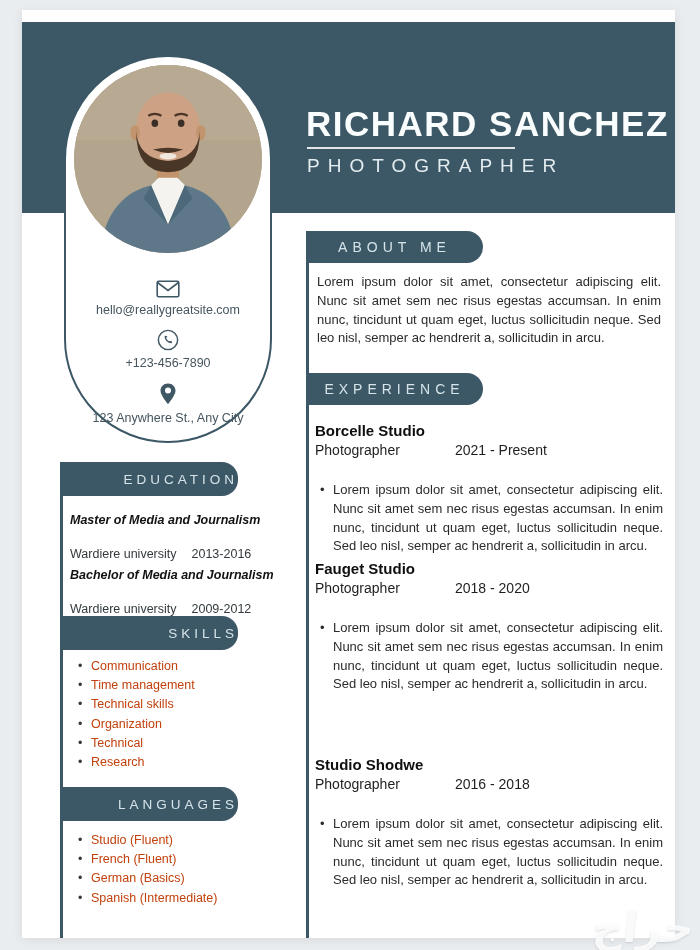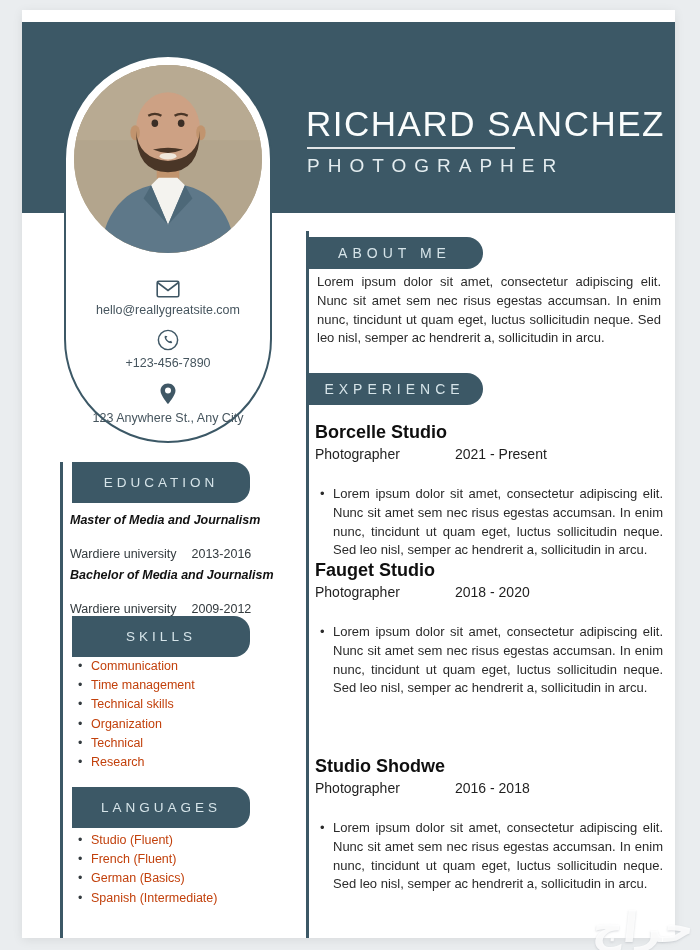--- a/index.html
+++ b/index.html
@@ -11,21 +11,21 @@
   }
   .page {
     position:absolute; left:22px; top:10px; width:653px; height:928px;
     background:#ffffff; box-shadow:0 2px 10px rgba(0,0,0,0.08);
   }
   .header-block {
     position:absolute; left:0; top:12px; width:653px; height:191px;
     background:#3c5866;
   }
   .name { position:absolute; left:284px; top:94px; color:#fafdfd;
-    font-size:35px; font-weight:400; letter-spacing:1.5px; white-space:nowrap; }
+    font-size:35px; font-weight:700; letter-spacing:1.5px; white-space:nowrap; }
   .name-underline { position:absolute; left:285px; top:137px; width:208px; height:2px;
     background:rgba(255,255,255,0.85); }
   .role-title { position:absolute; left:285px; top:145px; color:#e4edf0;
     font-size:19px; font-weight:400; letter-spacing:8px; white-space:nowrap; }
 
   .photo-card {
     position:absolute; left:42px; top:45px; width:208px; height:388px;
     background:#ffffff; border:2px solid #3c5866; border-radius:104px;
     display:flex; flex-direction:column; align-items:center; z-index:2;
   }
@@ -40,29 +40,29 @@
 
   .vline { position:absolute; width:3px; background:#3c5866; }
   .vline-left { left:38px; top:452px; height:476px; }
   .vline-right { left:284px; top:221px; height:707px; }
 
   .pill {
     position:absolute; background:#3c5866; color:#d6e4e9;
     border-radius:0 16px 16px 0; display:flex; align-items:center; justify-content:center;
     font-weight:500; white-space:nowrap;
   }
-  .pill-side { left:50px; width:178px; height:41px; font-size:13.5px; letter-spacing:4px; }
+  .pill-side { left:38px; width:178px; height:34px; font-size:13.5px; letter-spacing:4px;justify-content:flex-end; }
   .pill-main { left:284px; width:177px; height:32px; font-size:14px; letter-spacing:5px; }
 
   .about-text {
     position:absolute; left:295px; top:263px; width:344px;
     font-size:13px; line-height:18.8px; color:#2b2b2b; text-align:justify;
   }
   .job { position:absolute; left:293px; width:348px; }
-  .job-company { font-size:18px; font-weight:700; color:#0f0f0f; }
+  .job-company { font-size:15px; font-weight:700; color:#0f0f0f; }
   .job-roleline { display:flex; font-size:14px; color:#1f1f1f; margin-top:3px; }
   .job-role { width:140px; flex:none; }
   .job-bullet { display:flex; margin-top:23px; }
   .job-bullet .dot { width:18px; flex:none; color:#2b2b2b; font-size:13px; line-height:18.8px; padding-left:5px; }
   .job-bullet .btxt { flex:1; font-size:13px; line-height:18.8px; color:#2b2b2b; text-align:justify; }
 
   .edu-item { position:absolute; left:48px; width:210px; }
   .edu-degree { font-size:12.5px; font-weight:700; color:#121212; white-space:nowrap;font-style:italic; }
   .edu-school { display:flex; gap:15px; font-size:12.5px; color:#333a3e; margin-top:20px; white-space:nowrap; }
 
@@ -133,21 +133,21 @@
             <path d="M12,1.5 C6.5,1.5 3,5.5 3,10 C3,15.5 12,26 12,26 C12,26 21,15.5 21,10 C21,5.5 17.5,1.5 12,1.5 Z M12,13.5 a3.6,3.6 0 1,1 0,-7.2 a3.6,3.6 0 1,1 0,7.2 Z" fill="currentColor" fill-rule="evenodd"></path>
           </svg>
       </span>
       <div class="ctext">123 Anywhere St., Any City</div>
     </div>
   </div>
 
   <div class="vline vline-left"></div>
   <div class="vline vline-right"></div>
 
-  <div class="pill pill-main" style="top:227px;">
+  <div class="pill pill-main" style="top:221px;">
     <span>ABOUT ME</span>
   </div>
   <div class="about-text">Lorem ipsum dolor sit amet, consectetur adipiscing elit. Nunc sit amet sem nec risus egestas accumsan. In enim nunc, tincidunt ut quam eget, luctus sollicitudin neque. Sed leo nisl, semper ac hendrerit a, sollicitudin in arcu.</div>
 
   <div class="pill pill-main" style="top:363px;">
     <span>EXPERIENCE</span>
   </div>
 
   <div class="job" style="top:412px;">
     <div class="job-company">Borcelle Studio</div>

